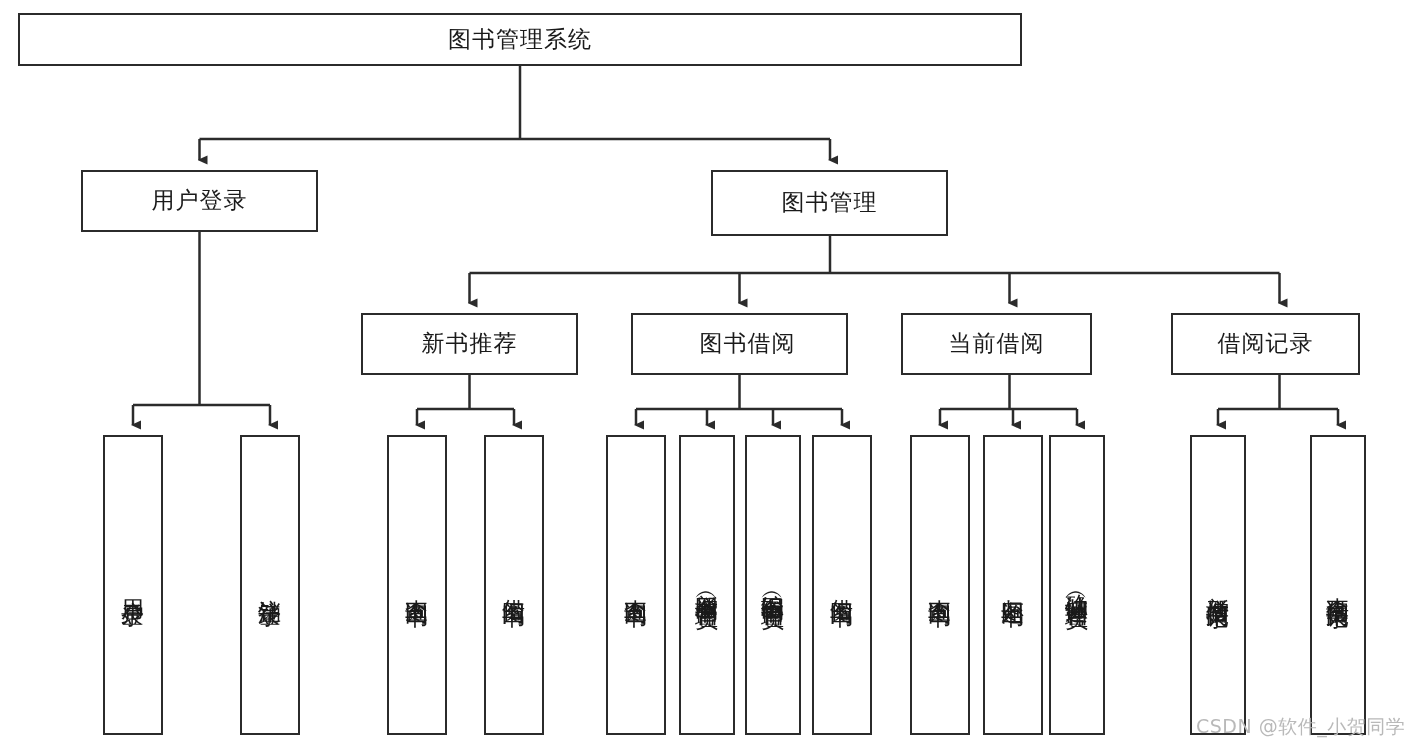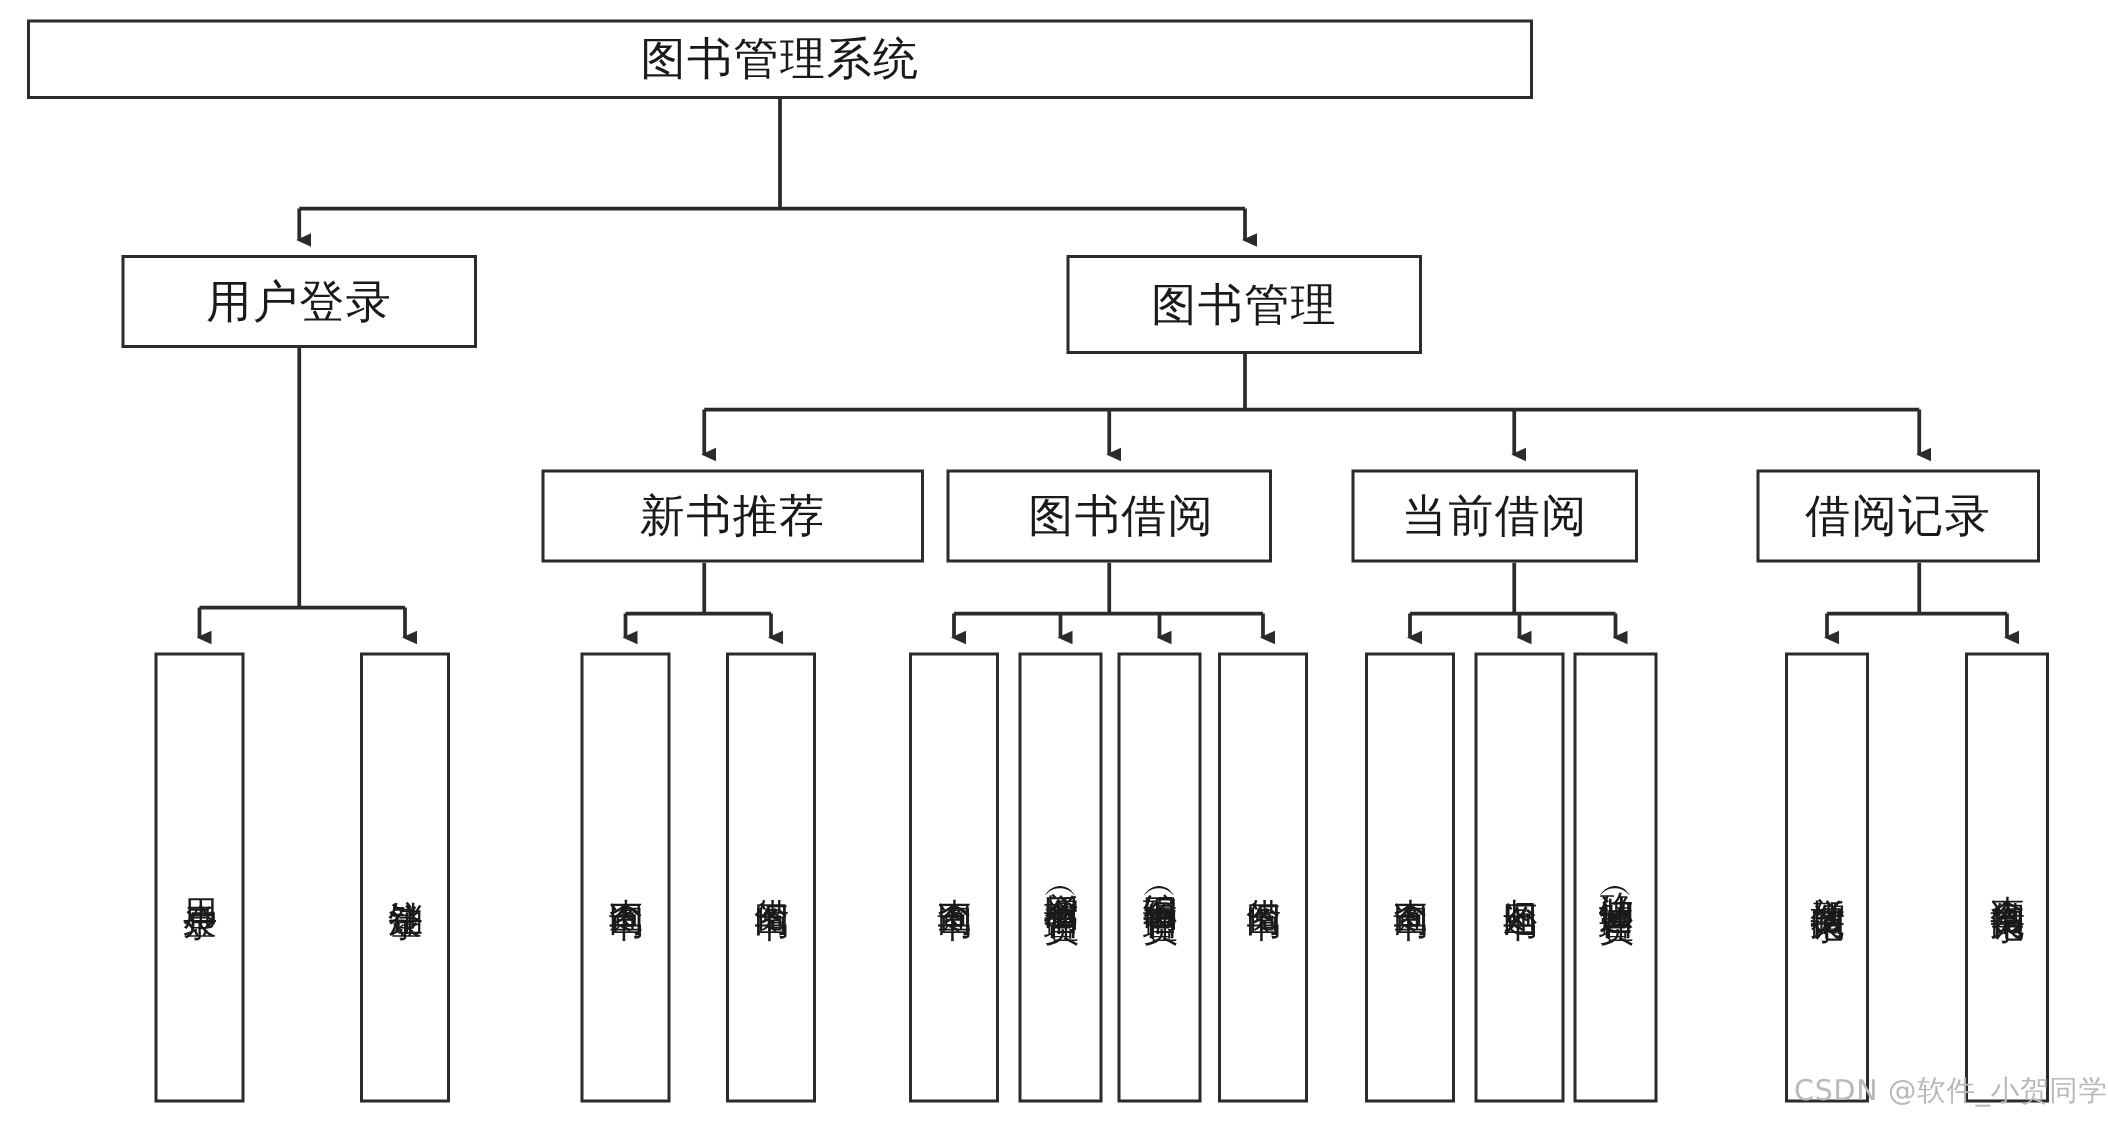--- a/index.html
+++ b/index.html
@@ -30,21 +30,21 @@
     position: absolute;
     box-sizing: border-box;
     border: 2.5px solid #2b2b2b;
     background: #ffffff;
     display: flex;
     align-items: center;
     justify-content: center;
     color: #1a1a1a;
   }
   .node.h .label {
-    font-size: 30px;
+    font-size: 23px;
     line-height: 1.1;
     letter-spacing: 1px;
     white-space: nowrap;
   }
   .node.v {
     align-items: center;
     justify-content: center;
   }
   .node.v .label {
     writing-mode: vertical-rl;
@@ -122,21 +122,21 @@
     <span class="label">图书管理系统</span>
   </div>
 
   <div class="node h" style="left: 81px; top: 170px; width: 237px; height: 62px;">
     <span class="label">用户登录</span>
   </div>
   <div class="node h" style="left: 711px; top: 170px; width: 237px; height: 66px;">
     <span class="label">图书管理</span>
   </div>
 
-  <div class="node h" style="left: 361px; top: 313px; width: 255px; height: 62px;">
+  <div class="node h" style="left: 361px; top: 313px; width: 217px; height: 62px;">
     <span class="label">新书推荐</span>
   </div>
   <div class="node h" style="left: 631px; top: 313px; width: 217px; height: 62px; padding-left: 16px;">
     <span class="label">图书借阅</span>
   </div>
   <div class="node h" style="left: 901px; top: 313px; width: 191px; height: 62px;">
     <span class="label">当前借阅</span>
   </div>
   <div class="node h" style="left: 1171px; top: 313px; width: 189px; height: 62px; text-align: right;">
     <span class="label">借阅记录</span>

